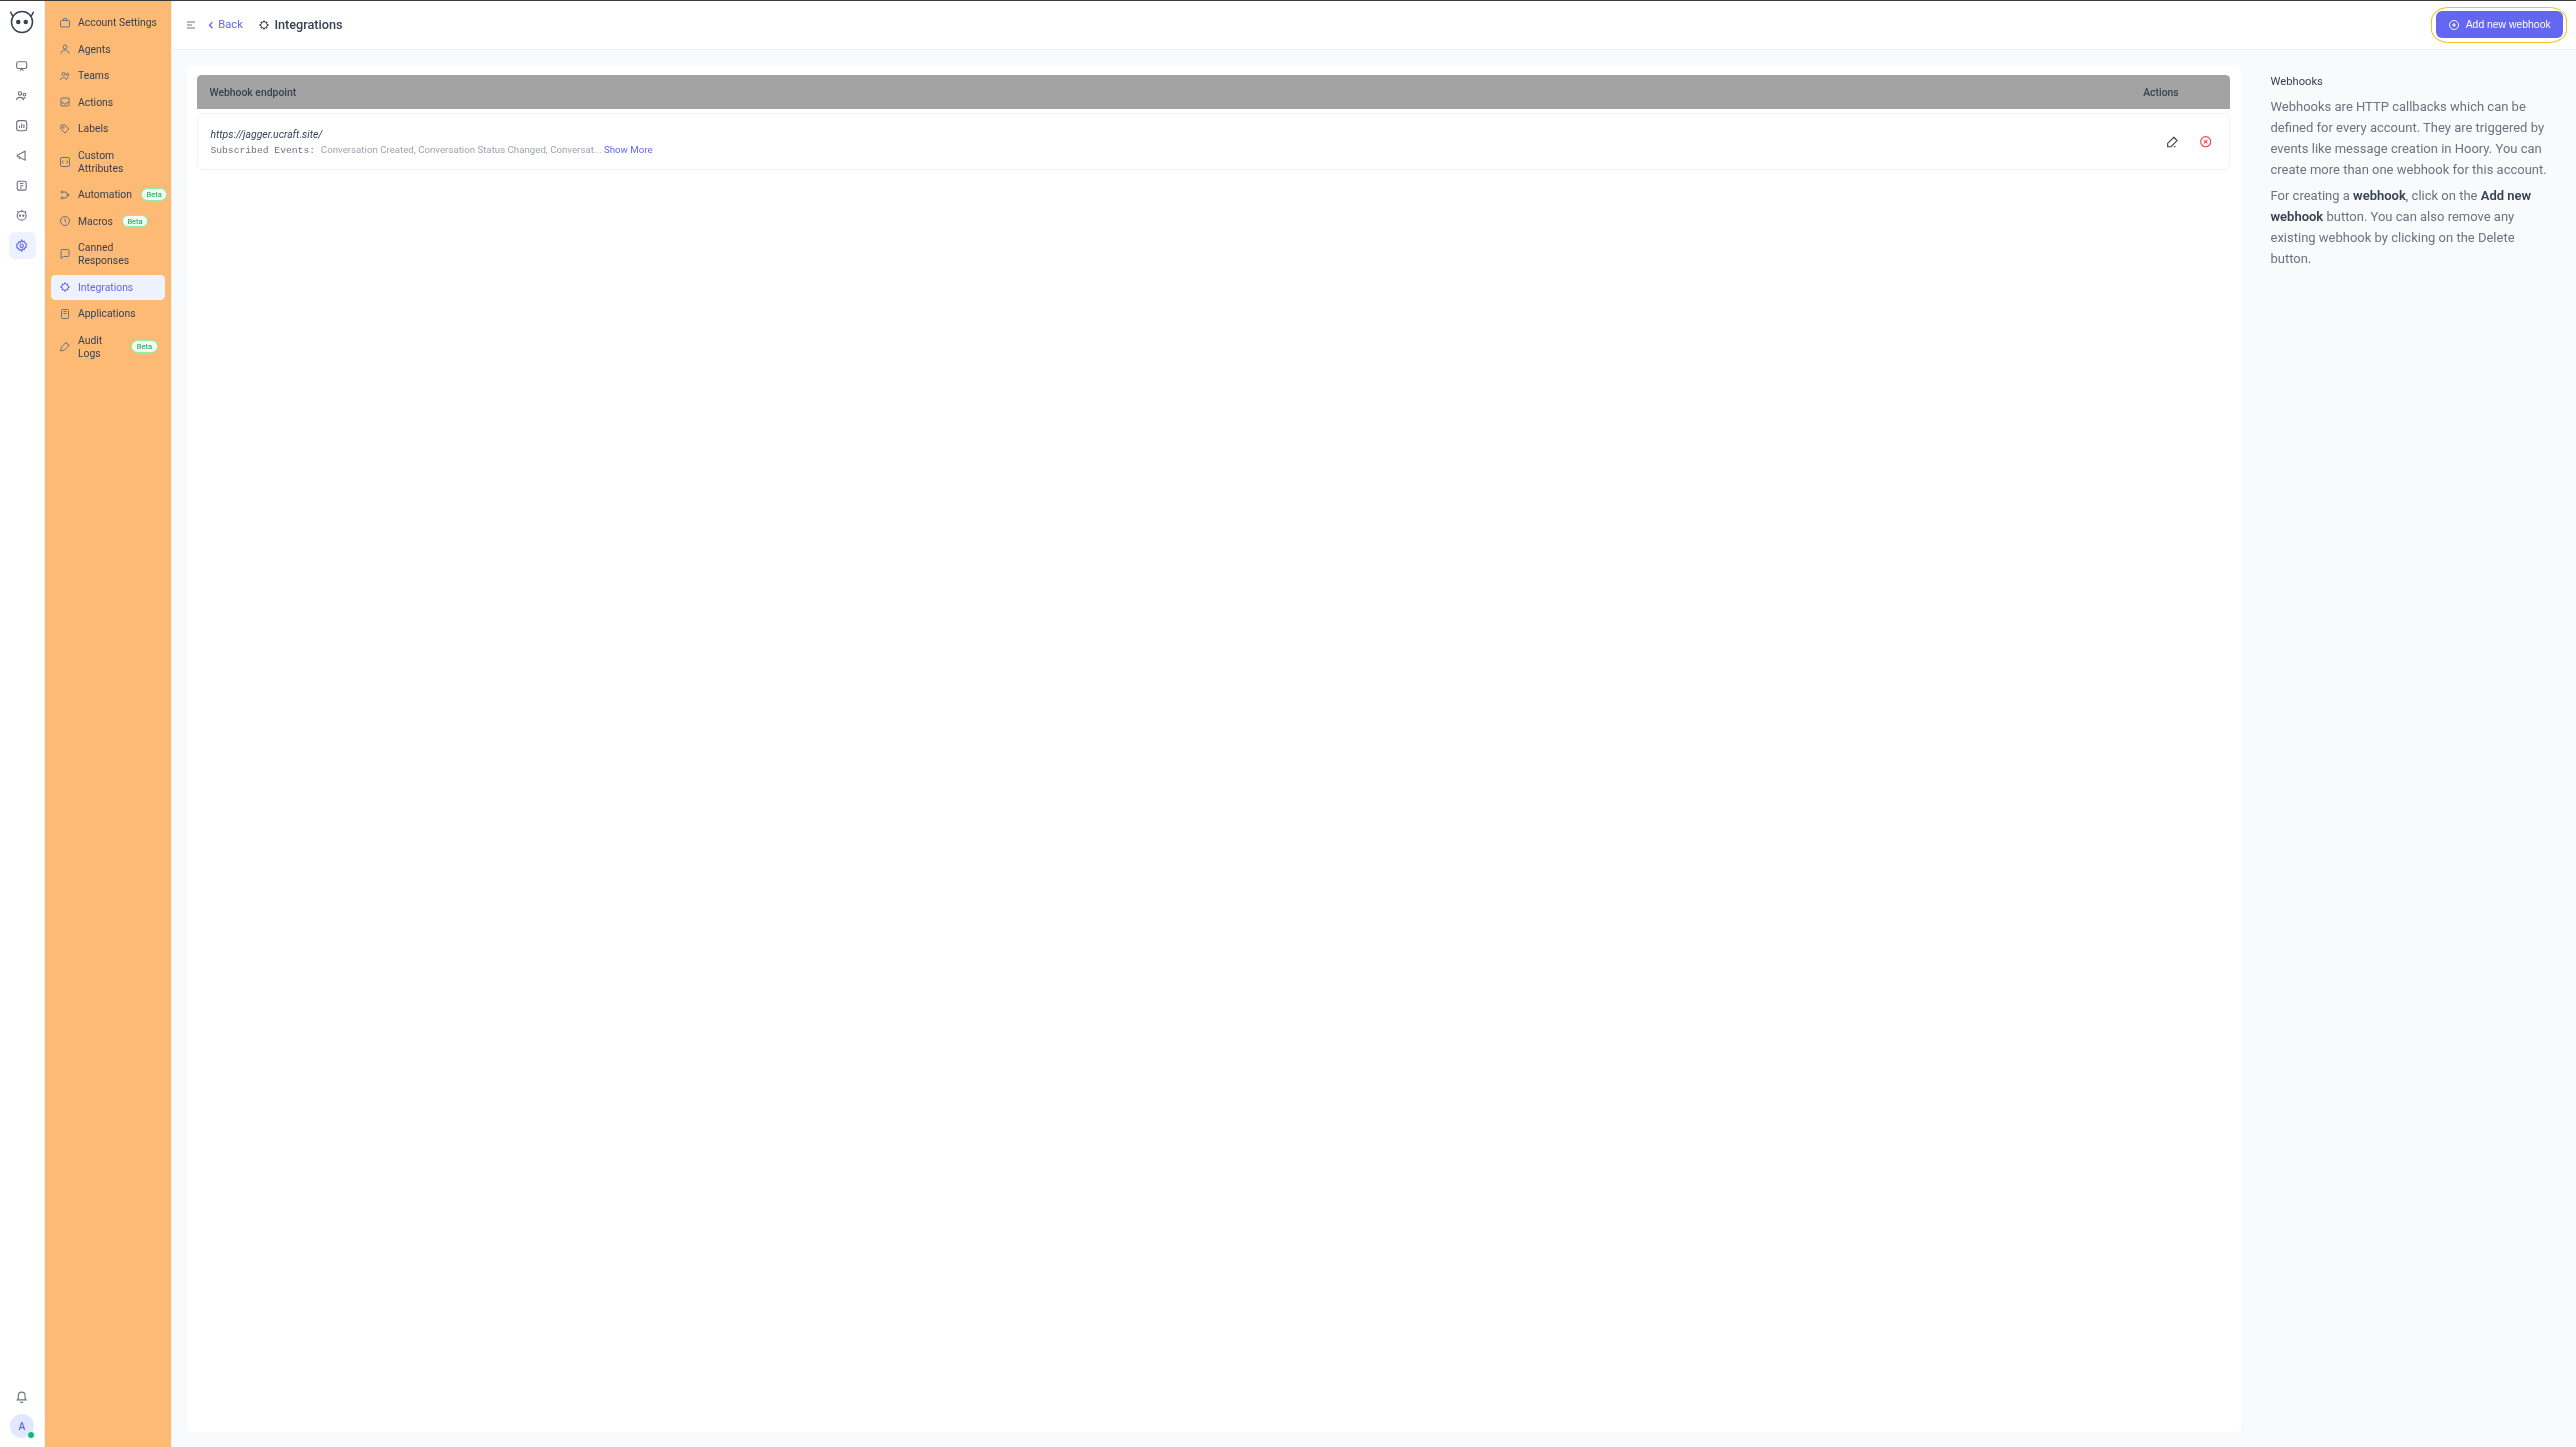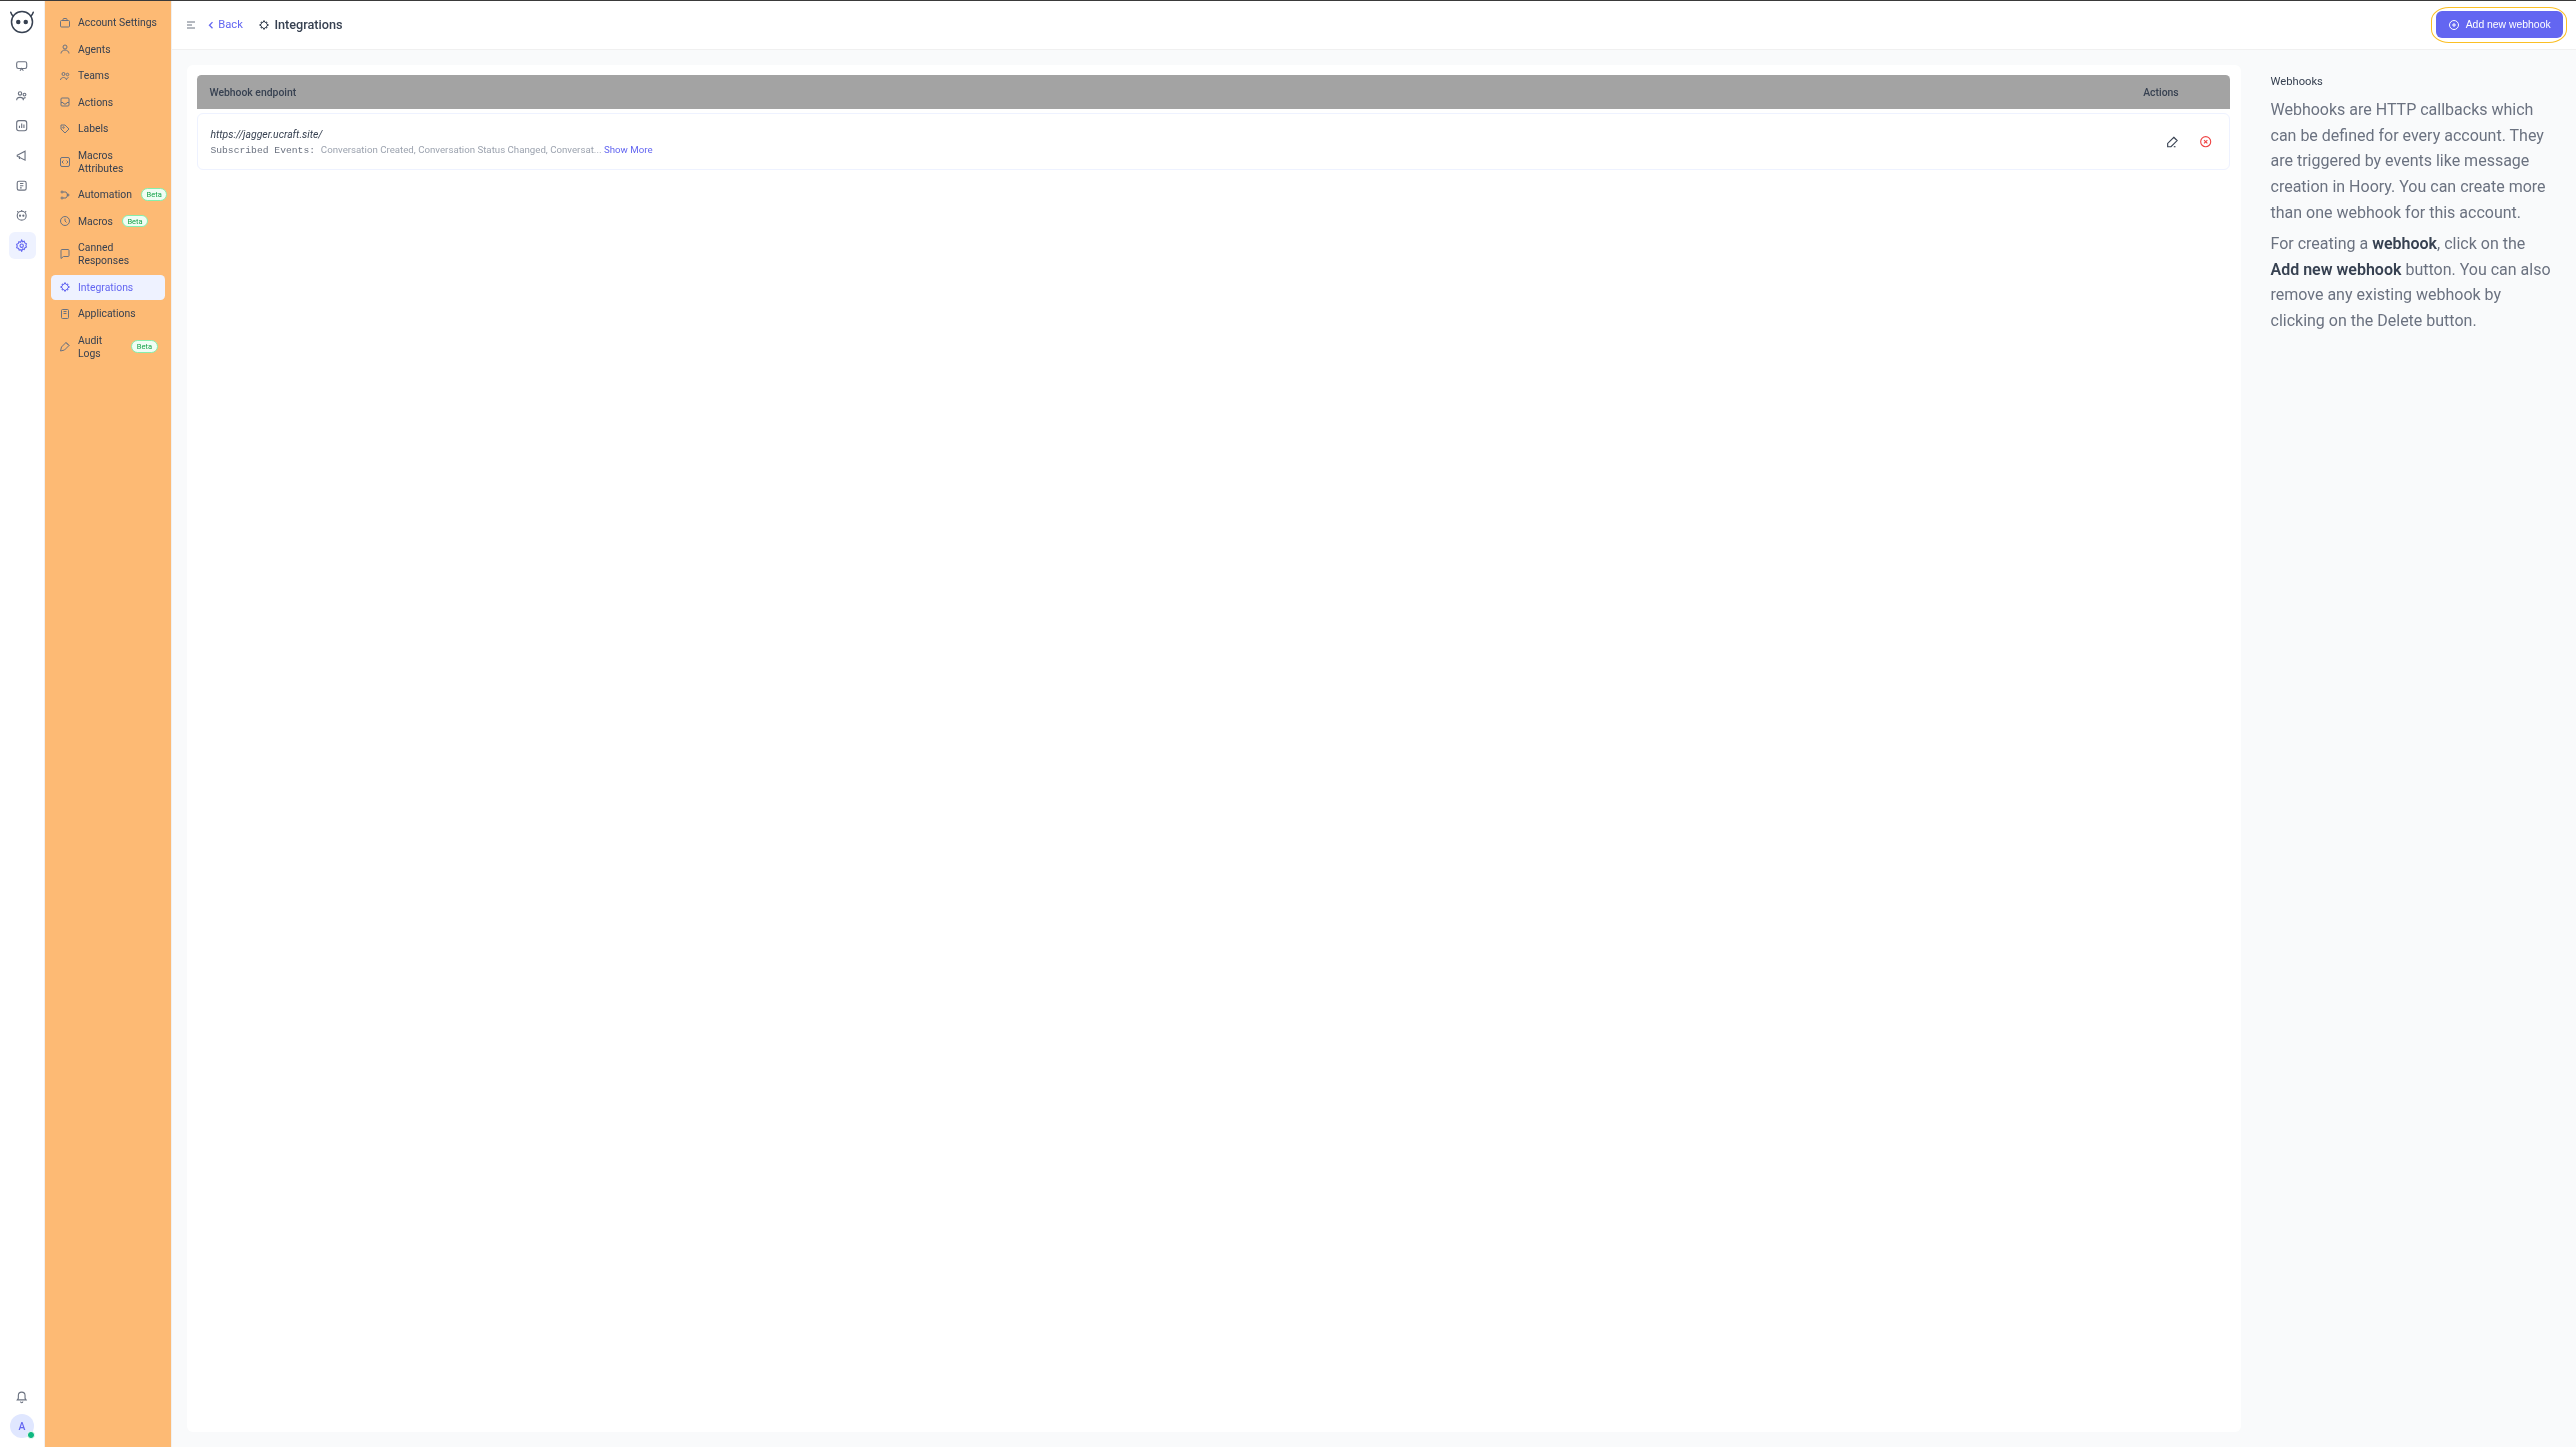--- a/index.html
+++ b/index.html
@@ -258,21 +258,21 @@
       width: 298px;
       padding: 10.4px 7.5px;
     }
     .info-title {
       font-size: 11.2px;
       font-weight: 400;
       color: #374151;
       margin-bottom: 9px;
     }
     .info-text {
-      font-size: 16px;
+      font-size: 13px;
       color: #6b7280;
       line-height: 1.6;
       margin-bottom: 6px;
     }
     .info-text strong {
       color: #374151;
       font-weight: 600;
     }
   </style>
 </head>
@@ -392,21 +392,21 @@
       </span>
     <span>Labels</span>
   </div>
   <div class="sidebar-item">
     <span class="icon">
         <svg width="12" height="12" viewBox="0 0 24 24" fill="none" stroke="currentColor" stroke-width="2">
           <rect x="3" y="3" width="18" height="18" rx="3"></rect>
           <path d="M9 9l-3 3 3 3M15 9l3 3-3 3"></path>
         </svg>
       </span>
-    <span>Macros Attributes</span>
+    <span>Custom Attributes</span>
   </div>
   <div class="sidebar-item">
     <span class="icon">
         <svg width="12" height="12" viewBox="0 0 24 24" fill="none" stroke="currentColor" stroke-width="2">
           <circle cx="6" cy="6" r="2"></circle>
           <circle cx="18" cy="12" r="2"></circle>
           <circle cx="6" cy="18" r="2"></circle>
           <path d="M8 6h6l4 6M8 18h6l4-6"></path>
         </svg>
       </span>

